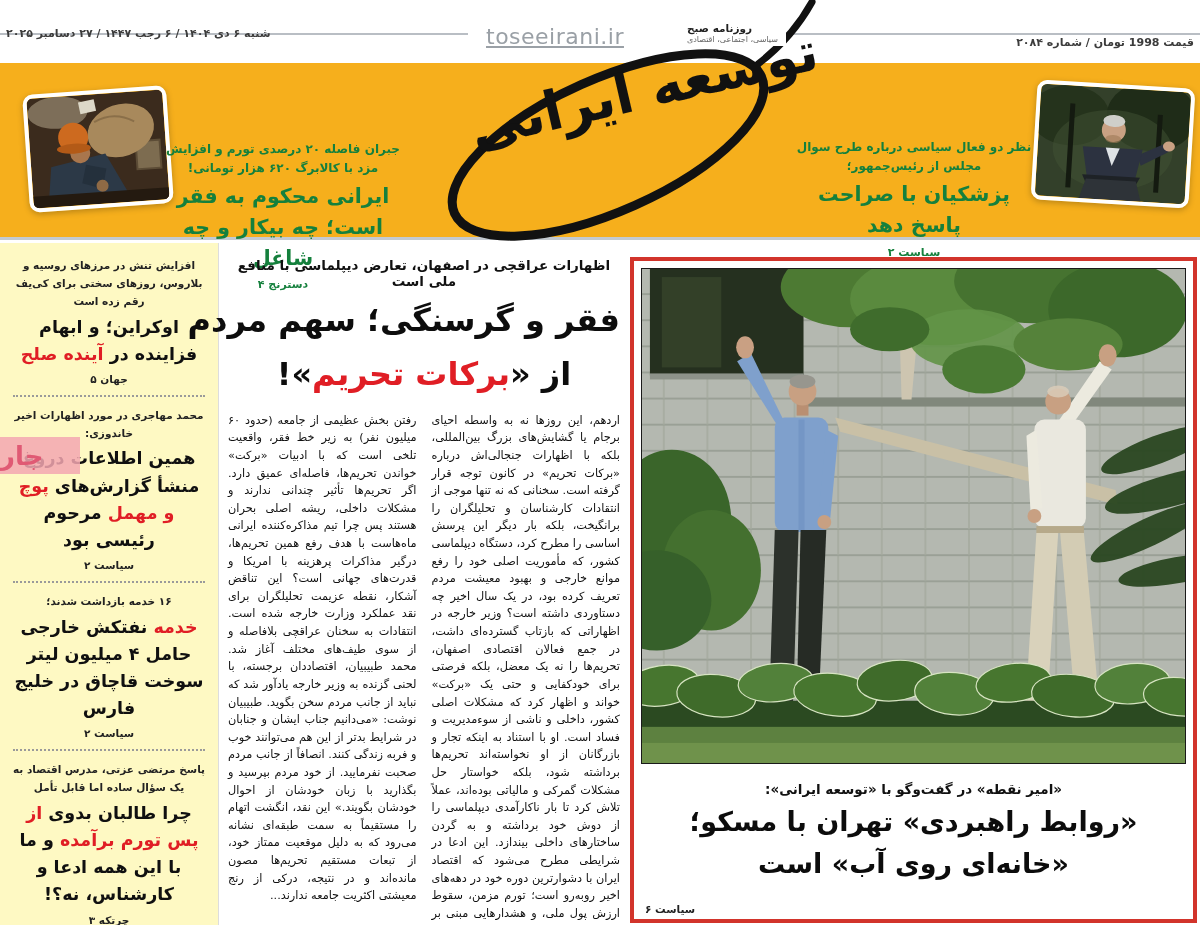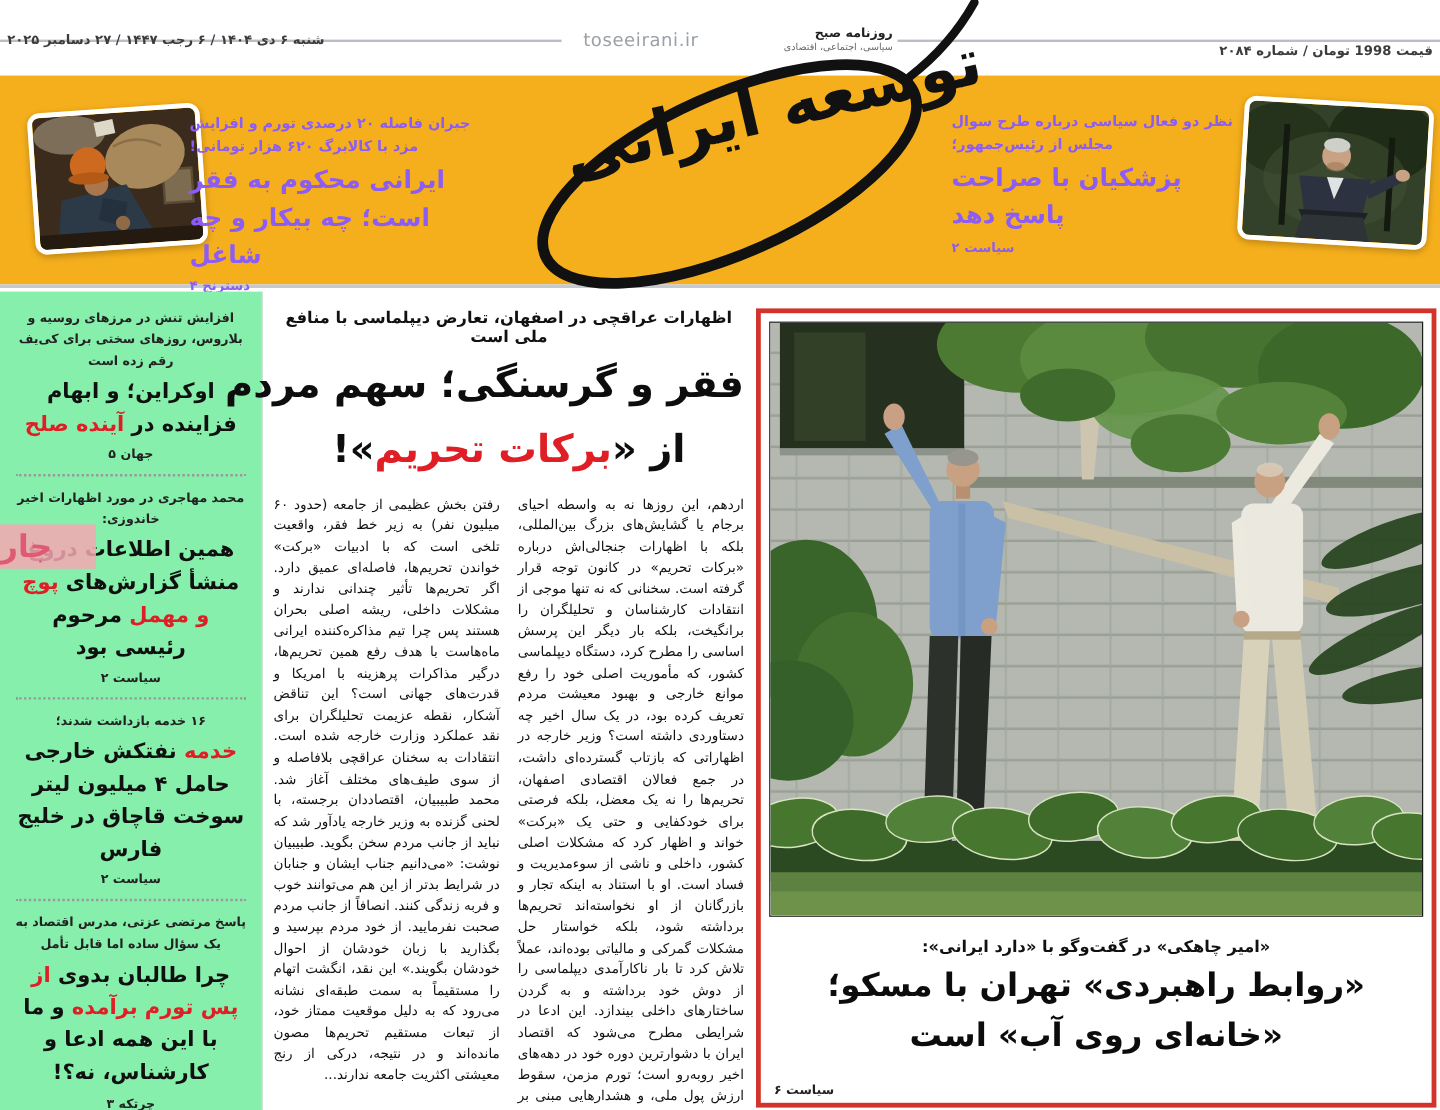--- a/index.html
+++ b/index.html
@@ -5,40 +5,40 @@
   html,body{margin:0;padding:0;}
   body{
     width:1200px;height:925px;position:relative;overflow:hidden;background:#fff;
     font-family:"DejaVu Sans",sans-serif;color:#1a1a1a;
   }
   
   .topline{position:absolute;top:33px;height:2px;background:#b9bec4;}
   .topline.left{left:0;width:468px;}
   .topline.right{left:742px;right:0;}
   .date{position:absolute;left:6px;top:27px;font-size:11px;font-weight:bold;color:#3c3c3c;direction:rtl;}
-  .website{position:absolute;left:478px;top:24px;font-size:15px;color:#9aa0a6;letter-spacing:.5px;background:#fff;padding:0 8px;}
+  .website{position:absolute;left:478px;top:24px;font-size:22px;color:#9aa0a6;letter-spacing:.5px;background:#fff;padding:0 8px;text-decoration:underline;}
   .price{position:absolute;right:6px;top:36px;font-size:11px;font-weight:bold;color:#3c3c3c;direction:rtl;}
-  .logo-sub{position:absolute;left:645px;top:20px;width:95px;background:#fff;direction:rtl;text-align:right;padding:2px 4px;z-index:7;}
+  .logo-sub{position:absolute;left:683px;top:20px;width:95px;background:#fff;direction:rtl;text-align:left;padding:2px 4px;z-index:7;}
   .logo-sub .l1{font-size:10.5px;font-weight:bold;color:#222;}
   .logo-sub .l2{font-size:8px;color:#666;margin-top:1px;}
   .logo-wrap{position:absolute;left:440px;top:-10px;width:390px;height:258px;z-index:6;pointer-events:none;}
   
   .yellow{position:absolute;left:0;top:63px;width:1200px;height:174px;background:#f6af1c;}
   .ysep{position:absolute;left:0;top:237px;width:1200px;height:3px;background:#c3cad1;}
   .promo-img{position:absolute;border:4px solid #fff;border-radius:10px;overflow:hidden;box-shadow:0 2px 6px rgba(0,0,0,.25);}
   .promo-img.miner{left:26px;top:90px;width:136px;height:110px;transform:rotate(-4deg);}
   .promo-img.pez{left:1034px;top:84px;width:150px;height:112px;transform:rotate(3.5deg);}
-  .promo-text{position:absolute;direction:rtl;text-align:left;color:#8b5cf6;}
+  .promo-text{position:absolute;direction:rtl;text-align:center;color:#15803d;margin-top:46px;}
   .promo-text.left{left:158px;top:94px;width:250px;}
   .promo-text.right{left:793px;top:92px;width:242px;}
   .promo-kicker{font-size:12px;font-weight:bold;line-height:1.55;}
   .promo-title{font-size:20.5px;font-weight:bold;line-height:1.5;margin-top:4px;}
   .promo-section{font-size:11px;font-weight:bold;margin-top:5px;}
   
-  .sidebar{position:absolute;left:0;top:243px;width:219px;height:682px;background:#86efac;border-right:1px solid #ddd;
+  .sidebar{position:absolute;left:0;top:243px;width:219px;height:682px;background:#fef9c3;border-right:1px solid #ddd;
     direction:rtl;text-align:center;padding:14px 11px 0 11px;box-sizing:border-box;}
   .sb-kicker{font-size:10.5px;font-weight:bold;color:#222;line-height:1.7;}
   .sb-title{font-size:17.5px;font-weight:bold;line-height:1.55;color:#101010;margin-top:3px;}
   .sb-title .red{color:#e01e25;}
   .sb-section{font-size:10.5px;font-weight:bold;margin-top:5px;color:#222;}
   .sb-dots{border-top:2px dotted #9a9a9a;margin:10px 2px;}
   .watermark{position:absolute;left:0;top:437px;width:80px;height:37px;background:rgba(243,167,178,.85);
     display:flex;align-items:center;justify-content:flex-start;z-index:4;}
   .watermark span{font-size:26px;font-weight:bold;color:#e05a74;letter-spacing:6px;padding-right:6px;line-height:1;}
   
@@ -257,18 +257,18 @@
         <ellipse cx="435" cy="425" rx="42" ry="21" fill="#3f6b2a" transform="rotate(6 435 425)"></ellipse>
         <ellipse cx="495" cy="413" rx="38" ry="20" fill="#52813a" transform="rotate(-5 495 413)"></ellipse>
         <ellipse cx="542" cy="426" rx="36" ry="19" fill="#47762f" transform="rotate(6 542 426)"></ellipse>
       </g>
 
       <rect x="0" y="456" width="548" height="20" fill="#5d8140"></rect>
       <rect x="0" y="472" width="548" height="20" fill="#6f924b"></rect>
     </svg>
   </div>
   <div class="caption">
-    <div class="cap-kicker">«امیر چاهکی» در گفت‌وگو با «دارد ایرانی»:</div>
+    <div class="cap-kicker">«امیر نقطه» در گفت‌وگو با «توسعه ایرانی»:</div>
     <div class="cap-title">«روابط راهبردی» تهران با مسکو؛</div>
     <div class="cap-title" style="margin-top:0;text-align:center;">«خانه‌ای روی آب» است</div>
     <div class="cap-section">سیاست ۶</div>
   </div>
 </div>
 
 </body></html>

